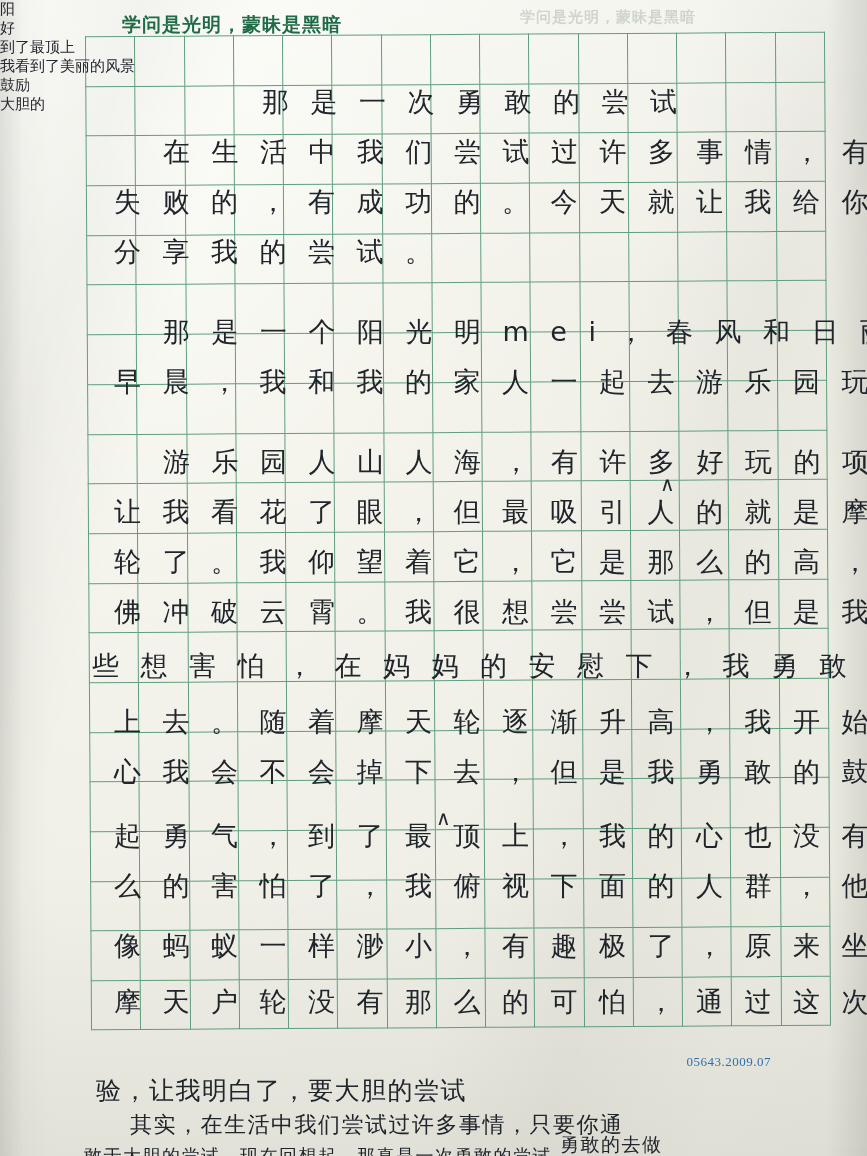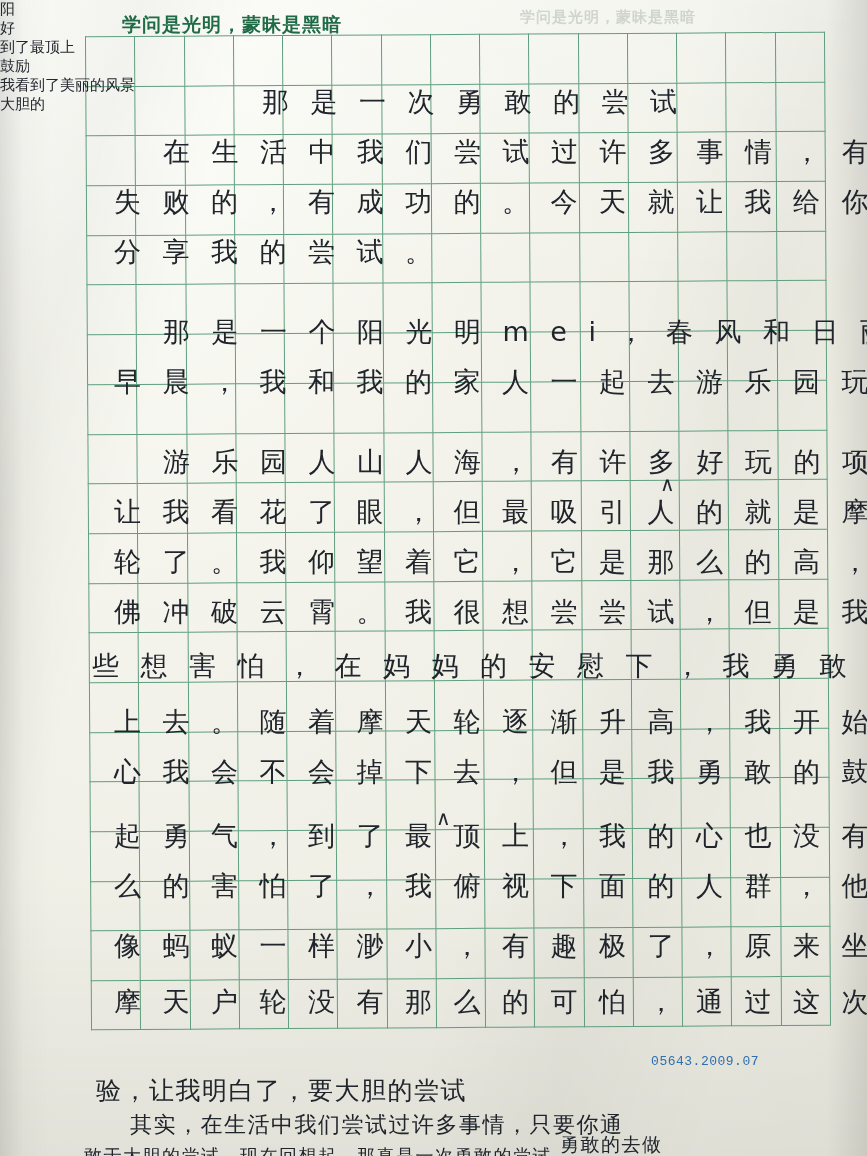--- a/index.html
+++ b/index.html
@@ -128,23 +128,23 @@
   .caret {
     position: absolute;
     font-size: 20px;
     color: #23272e;
     font-family: "DejaVu Sans", sans-serif;
   }
 
   
   .serial {
     position: absolute;
-    right: 108px;
+    right: 96px;
     top: 1054px;
-    font-family: Liberation Mono, monospace;
+    font-family: Liberation Serif, serif;
     font-size: 13px;
     color: #2f6fae;
     letter-spacing: 0.5px;
   }
 </style>
 </head>
 <body>
 
 <div id="page">
 
@@ -517,22 +517,22 @@
     <div class="hand-line hand-grid" style="left:114px; top:676px;">上去。随着摩天轮逐渐升高，我开始担</div>
     <div class="hand-line hand-grid" style="left:114px; top:726px;">心我会不会掉下去，但是我勇敢的鼓起</div>
     <div class="hand-line hand-grid" style="left:114px; top:790px;">起勇气，到了最顶上，我的心也没有那</div>
     <div class="hand-line hand-grid" style="left:114px; top:840px;">么的害怕了，我俯视下面的人群，他们</div>
     <div class="hand-line hand-grid" style="left:114px; top:900px;">像蚂蚁一样渺小，有趣极了，原来坐</div>
     <div class="hand-line hand-grid" style="left:114px; top:956px;">摩天户轮没有那么的可怕，通过这次体</div>
 
     <div class="hand-small" style="left:338px; top:272px;">阳</div>
     <div class="hand-small" style="left:540px; top:394px;">好</div>
     <div class="hand-small" style="left:630px; top:440px;">到了最顶上</div>
+    <div class="hand-small" style="left:412px; top:780px;">我看到了美丽的风景</div>
     <div class="hand-small" style="left:420px; top:650px;">鼓励</div>
-    <div class="hand-small" style="left:412px; top:780px;">我看到了美丽的风景</div>
     <div class="hand-small" style="left:258px; top:1042px;">大胆的</div>
 
     <div class="caret" style="left:660px; top:472px;">∧</div>
     <div class="caret" style="left:436px; top:806px;">∧</div>
 
     <div class="hand-line hand-free" style="left:96px; top:1046px;">验，让我明白了，要大胆的尝试</div>
     <div class="hand-line hand-free" style="left:130px; top:1082px; font-size:22px;">其实，在生活中我们尝试过许多事情，只要你通</div>
     <div class="hand-line hand-free" style="left:84px; top:1116px; font-size:18px;">敢于大胆的尝试。现在回想起，那真是一次勇敢的尝试</div>
     <div class="hand-line hand-free" style="left:560px; top:1104px; font-size:19px;">勇敢的去做</div>
   </div>

